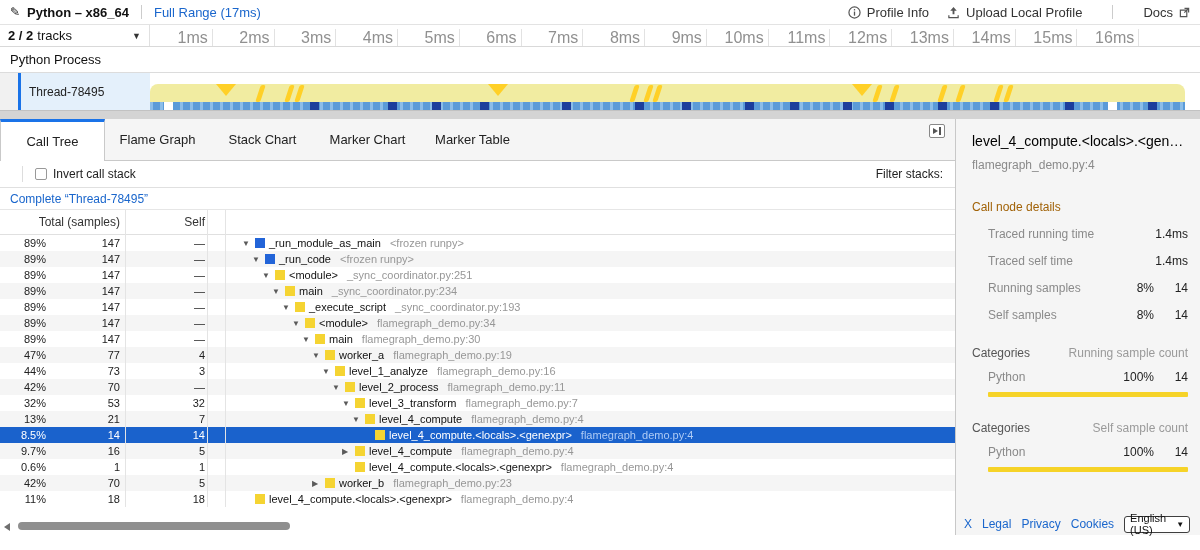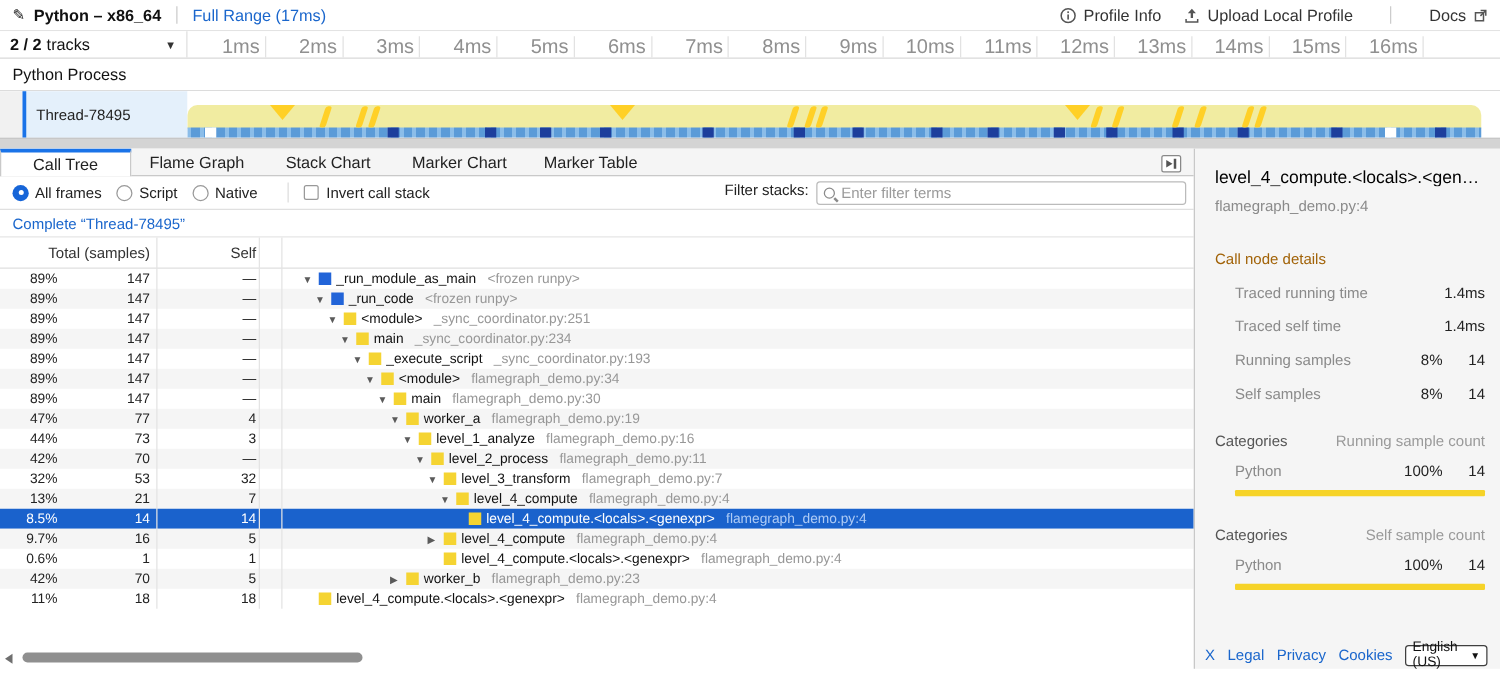--- a/index.html
+++ b/index.html
@@ -37,21 +37,21 @@
   .samples-strip { position:absolute; left:0; right:15px; bottom:0; height:8px; background:repeating-linear-gradient(90deg,#8bbde9 0 3px,#5b9bd8 3px 10px); }
   .seg-dark { position:absolute; top:0; bottom:0; width:9px; background:#1d3e9c; }
   .seg-light { position:absolute; top:0; bottom:0; width:9px; background:#ffffff; }
 
   .splitter { height:9px; background:#d4d4d4; border-top:1px solid #c2c2c2; }
 
   
   .lower { display:flex; height:416px; }
   .main { width:955px; position:relative; background:#fff; }
 
-  .tabbar { height:22px; display:flex; background:#f5f5f5; border-bottom:1px solid #c9c9c9; position:relative; }
+  .tabbar { height:42px; display:flex; background:#f5f5f5; border-bottom:1px solid #c9c9c9; position:relative; }
   .tab { width:105px; display:flex; align-items:center; justify-content:center; font-size:13px; color:#222; cursor:pointer; }
   .tab.selected { background:#fff; border-top:3px solid #1a73e8; border-left:1px solid #c9c9c9; border-right:1px solid #c9c9c9; margin-bottom:-1px; }
   .panel-toggle { position:absolute; right:10px; top:5px; width:16px; height:14px; border:1px solid #888; background:#fff; display:flex; align-items:center; justify-content:center; gap:1px; cursor:pointer; border-radius:2px; }
   .panel-toggle .pt-arrow { width:0; height:0; border-top:3px solid transparent; border-bottom:3px solid transparent; border-left:5px solid #555; }
   .panel-toggle .pt-bar { width:2px; height:8px; background:#555; }
 
   .filter-row { height:27px; display:flex; align-items:center; background:#fff; border-bottom:1px solid #e0e0e0; font-size:12px; color:#222; padding-left:10px; }
   .radio { width:13px; height:13px; border-radius:50%; border:1px solid #999; background:#fff; margin-right:5px; cursor:pointer; }
   .radio.on { border:none; background:#1665d8; position:relative; }
   .radio.on::after { content:""; position:absolute; left:4.5px; top:4.5px; width:4px; height:4px; border-radius:50%; background:#fff; }
@@ -262,37 +262,25 @@
           <div class="tab">
             <span>Marker Table</span>
           </div>
           <div class="panel-toggle" title="">
           <span class="pt-arrow"></span>
           <span class="pt-bar"></span>
         </div>
       </div>
 
       <div class="filter-row">
-        <span id="radios" style="display:flex;align-items:center;">
-            <div class="radio on"></div>
-            <span class="radio-label">All frames</span>
-            <div class="radio"></div>
-            <span class="radio-label">Script</span>
-            <div class="radio"></div>
-            <span class="radio-label">Native</span>
-          </span>
         <span class="vsep"></span>
         <span class="checkbox"></span>
         <span>Invert call stack</span>
         <span class="filter-right">
           <span class="filter-label">Filter stacks:</span>
-          <span class="search-box">
-            <span class="mag"></span>
-            <input type="text" placeholder="Enter filter terms" style="">
-          </span>
         </span>
       </div>
 
       <div class="range-row">
         <a class="link">Complete “Thread-78495”</a>
       </div>
 
       <div class="tree">
         <div class="tree-header">
           <span class="th-total">Total (samples)</span>

